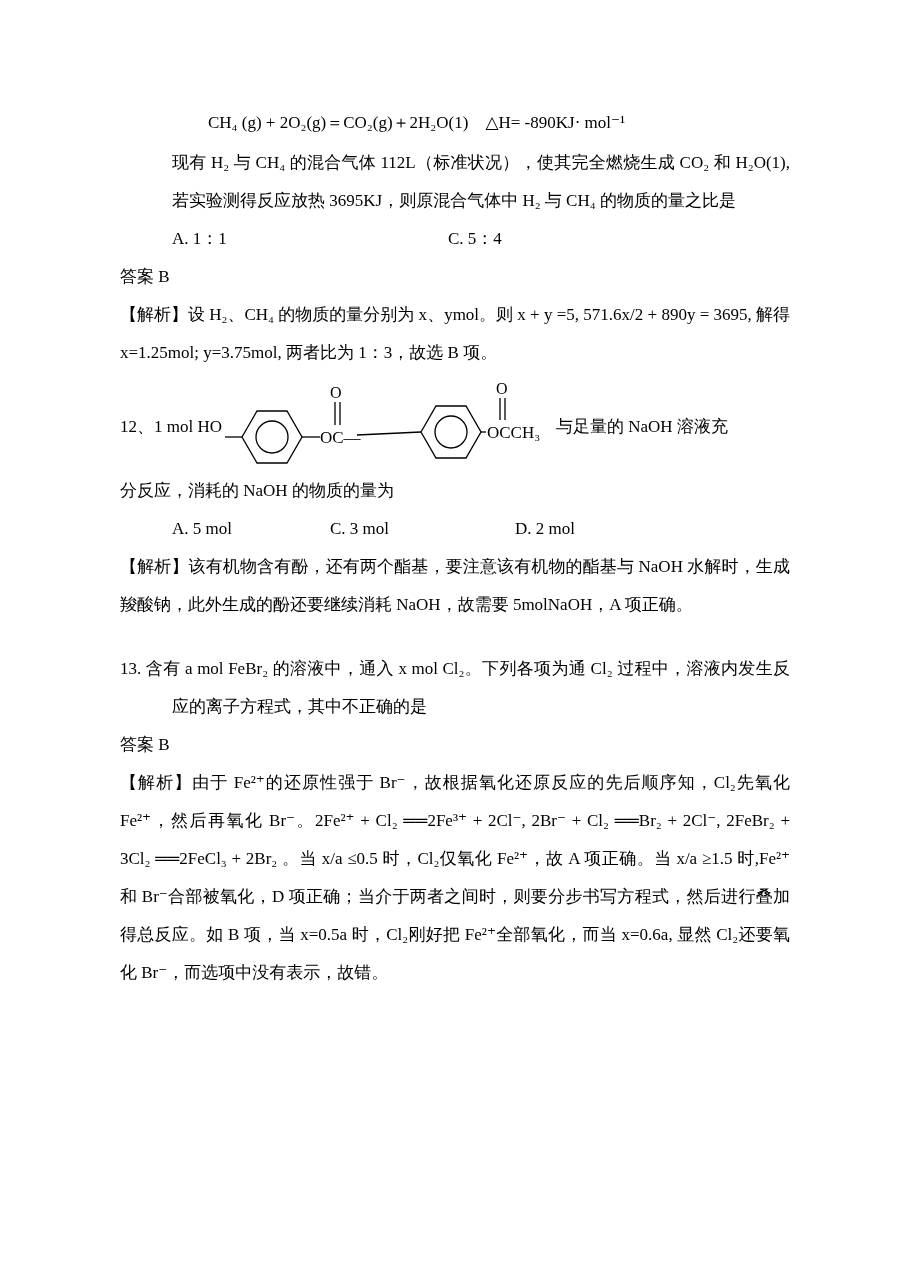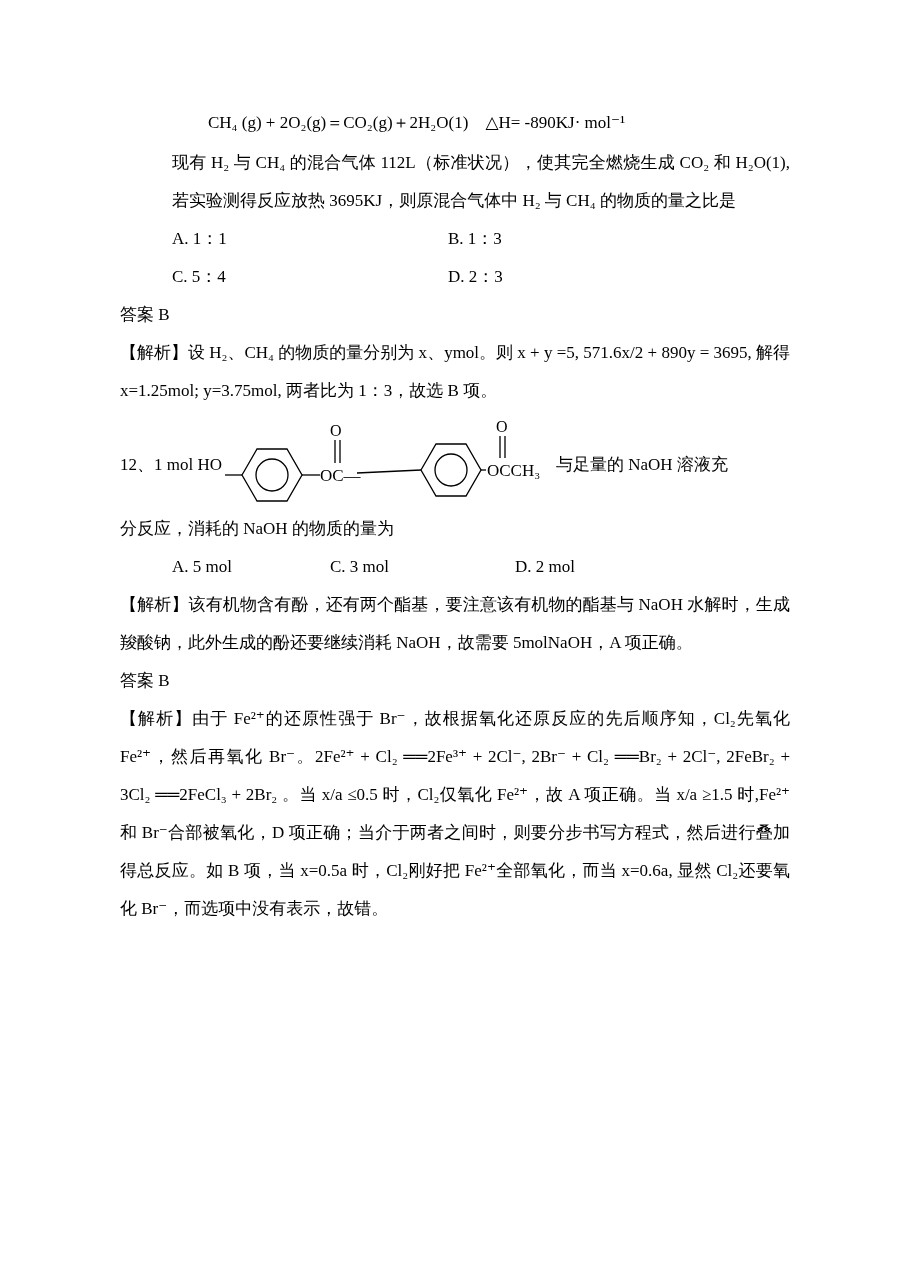--- a/index.html
+++ b/index.html
@@ -40,23 +40,21 @@
 </head>
 <body>
 
 <div class="page">
   <div class="content">
 
     <p class="eq">CH₄ (g) + 2O₂(g)＝CO₂(g)＋2H₂O(1)　△H= -890KJ· mol⁻¹</p>
     <p class="indent52">现有 H₂ 与 CH₄ 的混合气体 112L（标准状况），使其完全燃烧生成 CO₂ 和 H₂O(1), 若实验测得反应放热 3695KJ，则原混合气体中 H₂ 与 CH₄ 的物质的量之比是</p>
     <div class="opts-grid">
       <span>A. 1：1</span>
-      <span>B. 1：3</span>
       <span>C. 5：4</span>
-      <span>D. 2：3</span>
     </div>
     <p class="answer">答案 B</p>
     <p class="analysis">【解析】设 H₂、CH₄ 的物质的量分别为 x、ymol。则 x + y =5, 571.6x/2 + 890y = 3695, 解得 x=1.25mol; y=3.75mol, 两者比为 1：3，故选 B 项。</p>
 
     <div class="q12row">
       <span class="txt">12、1 mol HO</span>
       <svg class="struct" width="330" height="92" viewBox="0 0 330 92" aria-hidden="true">
 
         <line x1="1" y1="57" x2="18" y2="57"></line>
 
@@ -85,17 +83,18 @@
       <span class="txt">与足量的 NaOH 溶液充</span>
     </div>
     <p>分反应，消耗的 NaOH 的物质的量为</p>
     <div class="opts-row">
       <span class="w1">A. 5 mol</span>
       <span class="w3">C. 3 mol</span>
       <span>D. 2 mol</span>
     </div>
     <p class="analysis">【解析】该有机物含有酚，还有两个酯基，要注意该有机物的酯基与 NaOH 水解时，生成羧酸钠，此外生成的酚还要继续消耗 NaOH，故需要 5molNaOH，A 项正确。</p>
 
+    <p class="hang sp-q13">13.  含有 a mol FeBr₂ 的溶液中，通入 x mol Cl₂。下列各项为通 Cl₂ 过程中，溶液内发生反应的离子方程式，其中不正确的是</p>
     <p class="answer">答案 B</p>
     <p class="analysis">【解析】由于 Fe²⁺的还原性强于 Br⁻，故根据氧化还原反应的先后顺序知，Cl₂先氧化 Fe²⁺，然后再氧化 Br⁻。2Fe²⁺ + Cl₂ ══2Fe³⁺ + 2Cl⁻, 2Br⁻ + Cl₂ ══Br₂ + 2Cl⁻, 2FeBr₂ + 3Cl₂ ══2FeCl₃ + 2Br₂ 。当 x/a ≤0.5 时，Cl₂仅氧化 Fe²⁺，故 A 项正确。当 x/a ≥1.5 时,Fe²⁺和 Br⁻合部被氧化，D 项正确；当介于两者之间时，则要分步书写方程式，然后进行叠加得总反应。如 B 项，当 x=0.5a 时，Cl₂刚好把 Fe²⁺全部氧化，而当 x=0.6a, 显然 Cl₂还要氧化 Br⁻，而选项中没有表示，故错。</p>
 
   </div>
 </div>
 
 </body></html>

